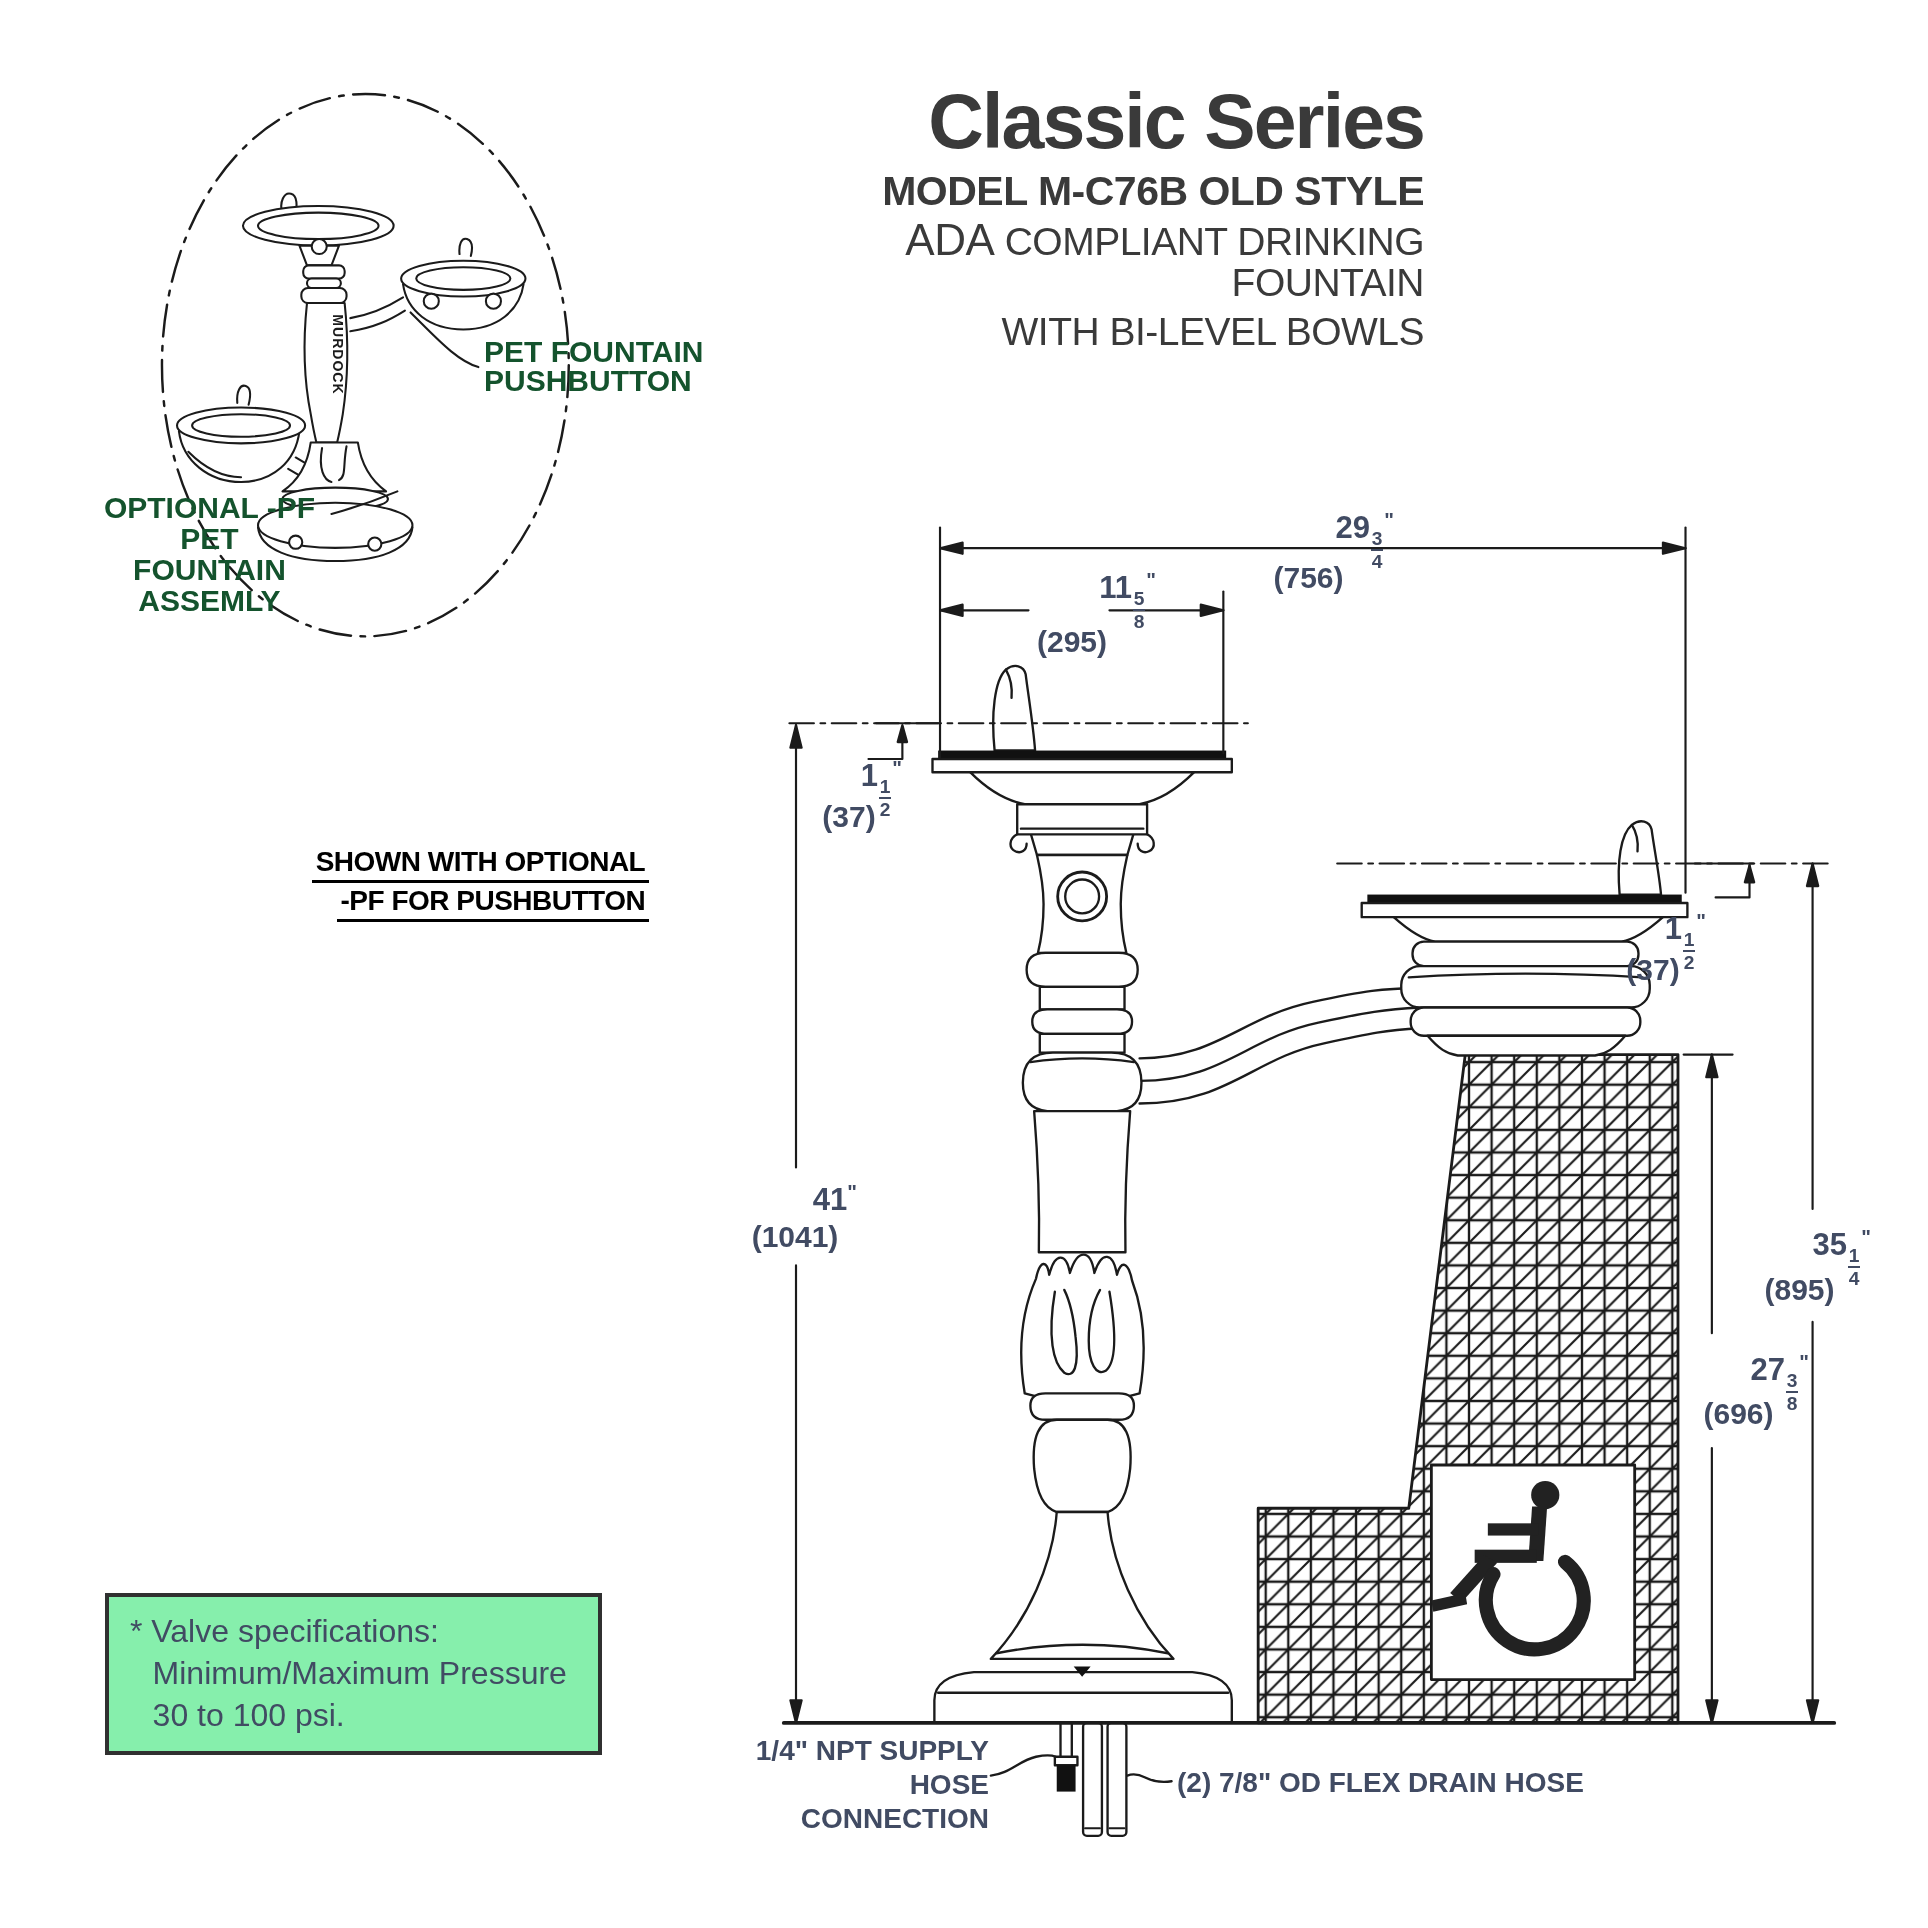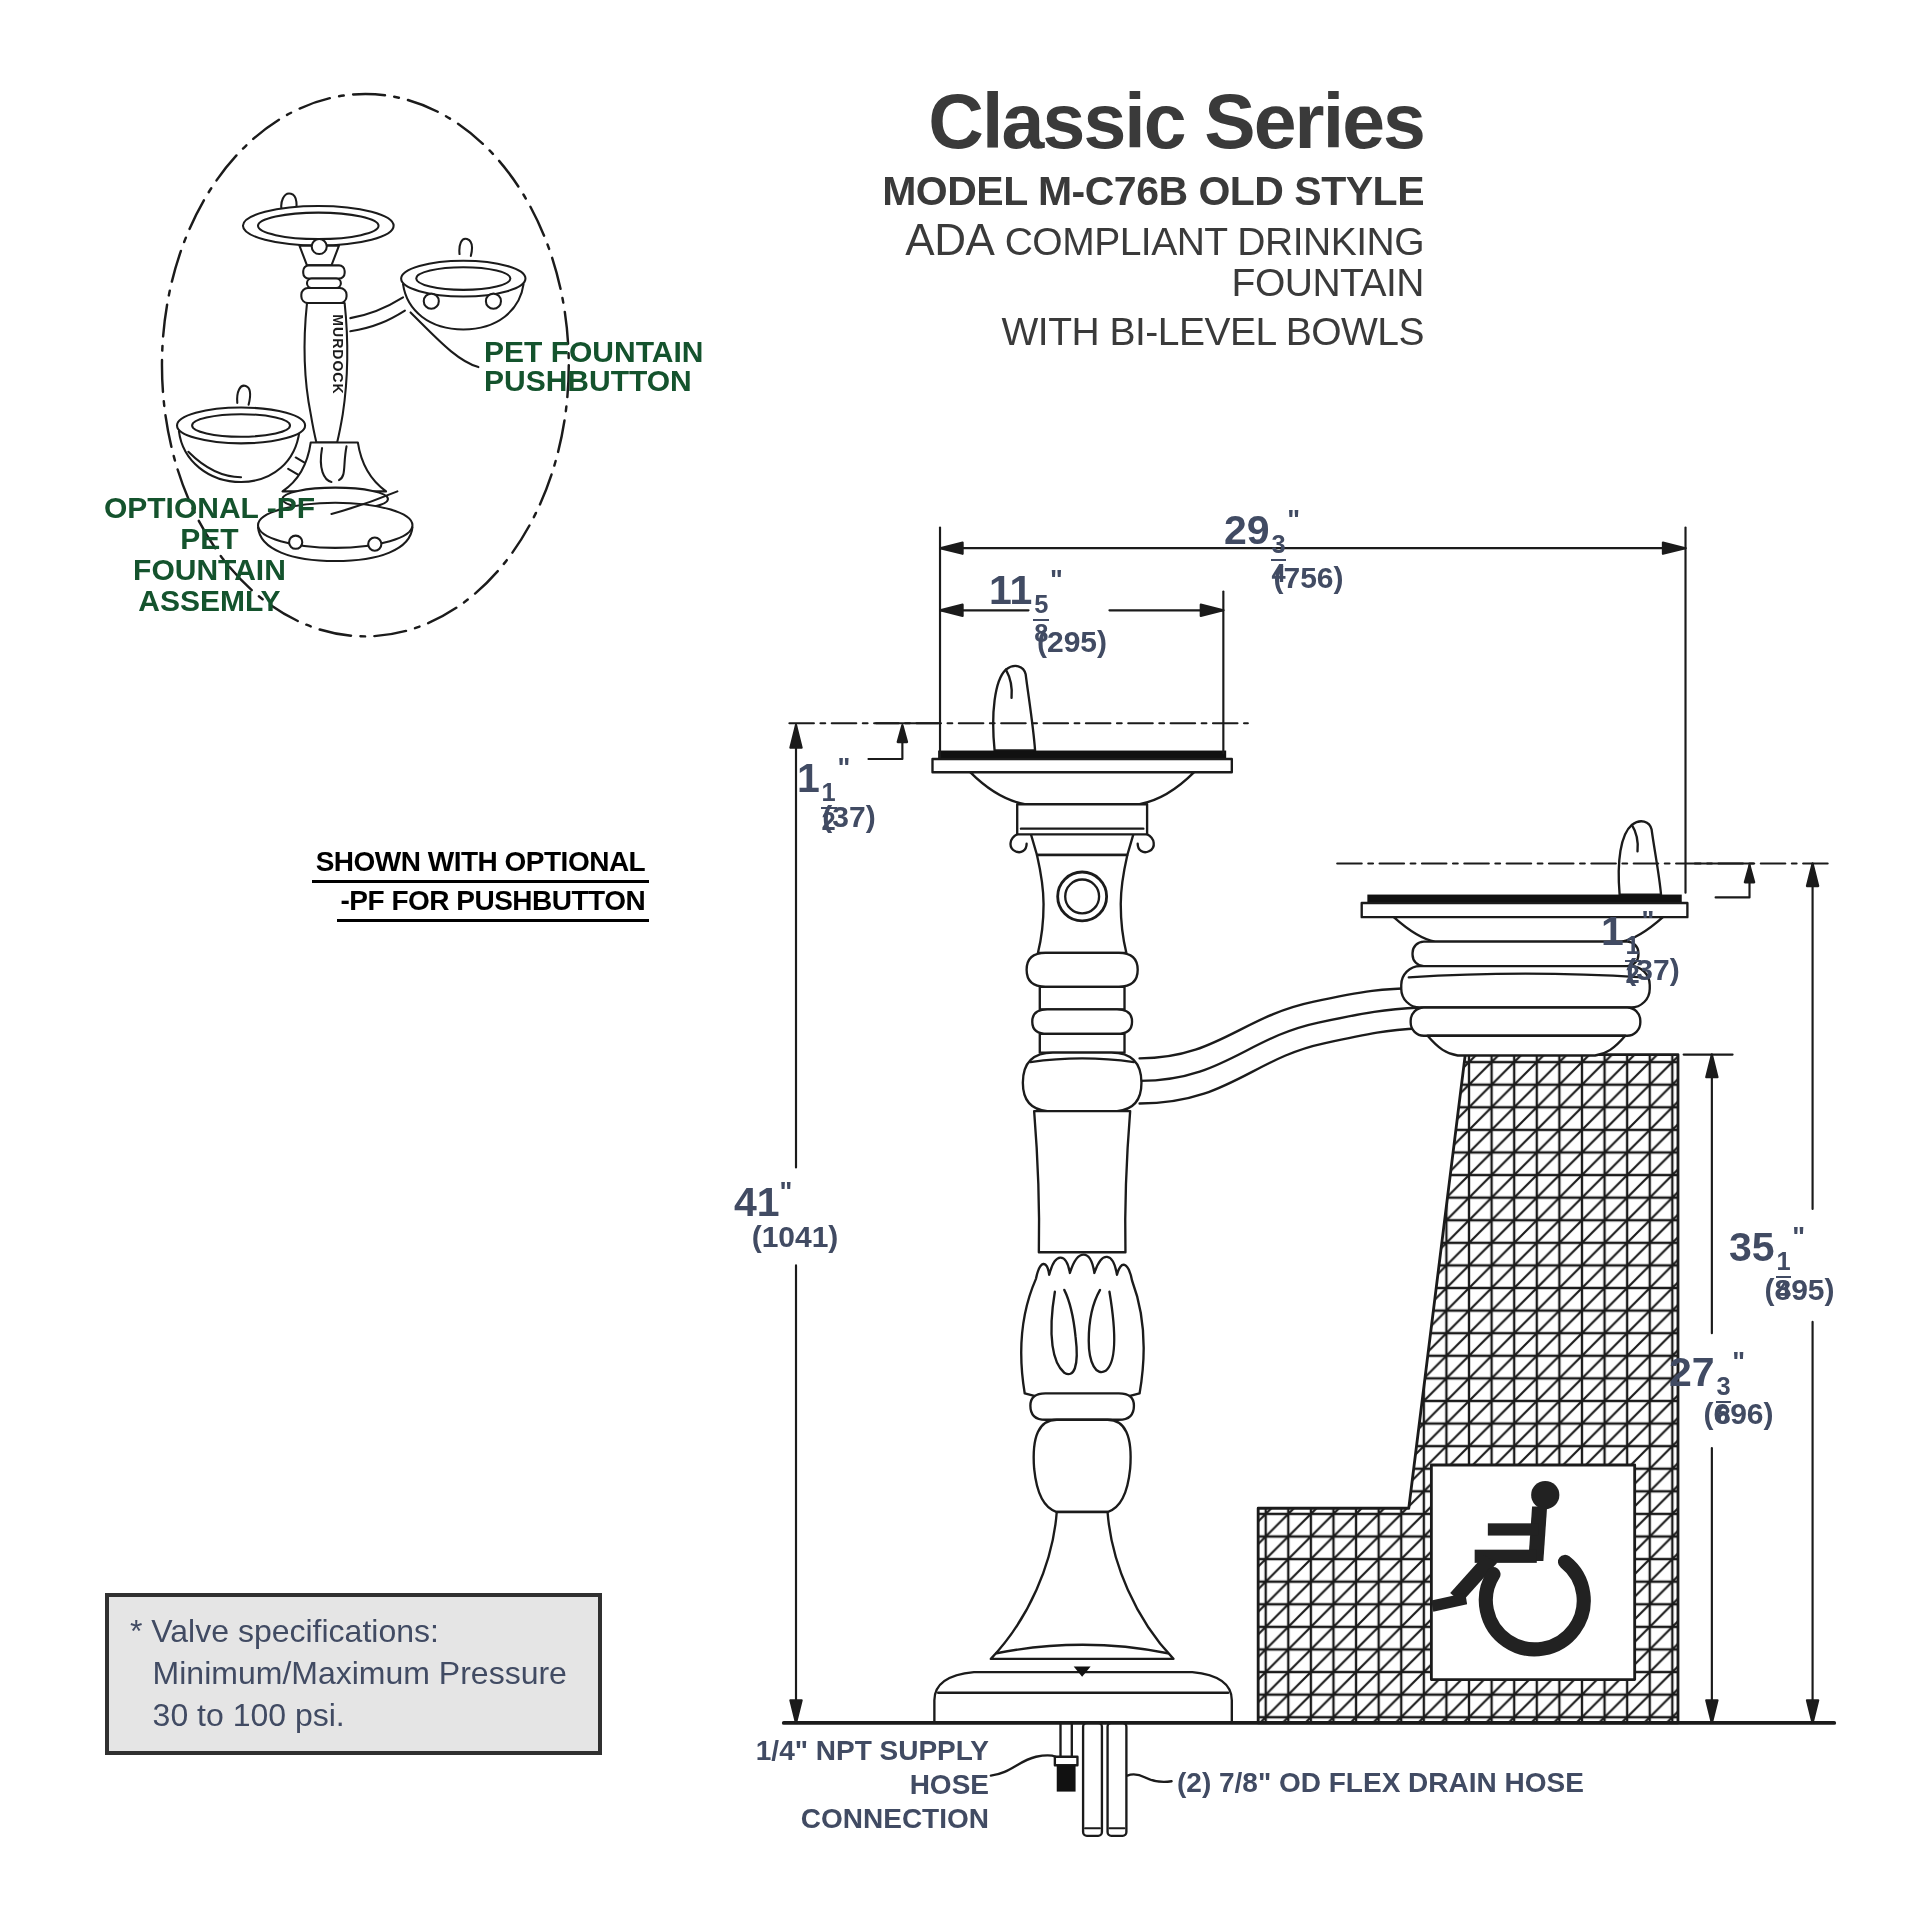--- a/index.html
+++ b/index.html
@@ -13,32 +13,32 @@
   .t-model{font-size:41px;font-weight:bold;margin-top:9.4px;letter-spacing:-0.5px;}
   .t-ada{font-size:39px;font-weight:normal;margin-top:3.8px;letter-spacing:-0.5px;}
   .t-ada .big{font-size:44px;}
   .t-line4{font-size:39px;font-weight:normal;margin-top:9px;letter-spacing:-0.5px;}
   
   .inset-lbl{position:absolute;color:#14532d;font-weight:bold;font-size:30px;line-height:29px;}
   .caption{position:absolute;left:282px;top:844px;width:367px;text-align:right;color:#000;
            font-weight:bold;font-size:28px;line-height:35px;letter-spacing:-0.5px;}
   .caption .u{display:inline-block;border-bottom:3.8px solid #000;padding:0 3.8px 0.9px 3.8px;}
   
-  .dim-main{font-size:41px;line-height:34px;text-align:left;}
+  .dim-main{font-size:31px;line-height:34px;text-align:right;}
   .dim-mm{font-size:30px;line-height:33px;text-align:center;}
   .frac{display:inline-flex;flex-direction:column;align-items:center;font-size:0.62em;
         line-height:1.02;vertical-align:-0.35em;margin:0 0.9px;}
   .frac .fn{border-bottom:2.4px solid currentColor;padding:0 0.9px 0.9px 0.9px;}
   .frac .fd{padding-top:0.9px;}
   .unit{font-size:0.66em;vertical-align:0.55em;letter-spacing:-0.9px;}
   
   .note{position:absolute;color:#414b63;font-weight:bold;font-size:28px;line-height:34px;}
   
   .valve-box{position:absolute;left:105px;top:1593px;width:497px;box-sizing:border-box;
-             border:4.7px solid #303030;background:#e5e5e5;padding:13px 13px 15px 21px;
+             border:4.7px solid #303030;background:#86efac;padding:13px 13px 15px 21px;
              color:#414b63;font-size:32px;line-height:42px;font-weight:normal;}
   .valve-box .ind{margin-left:22.6px;}
 </style>
 </head>
 <body>
 
 <div class="page">
 
   <div class="title-block">
     <div class="t-series">Classic Series</div>

